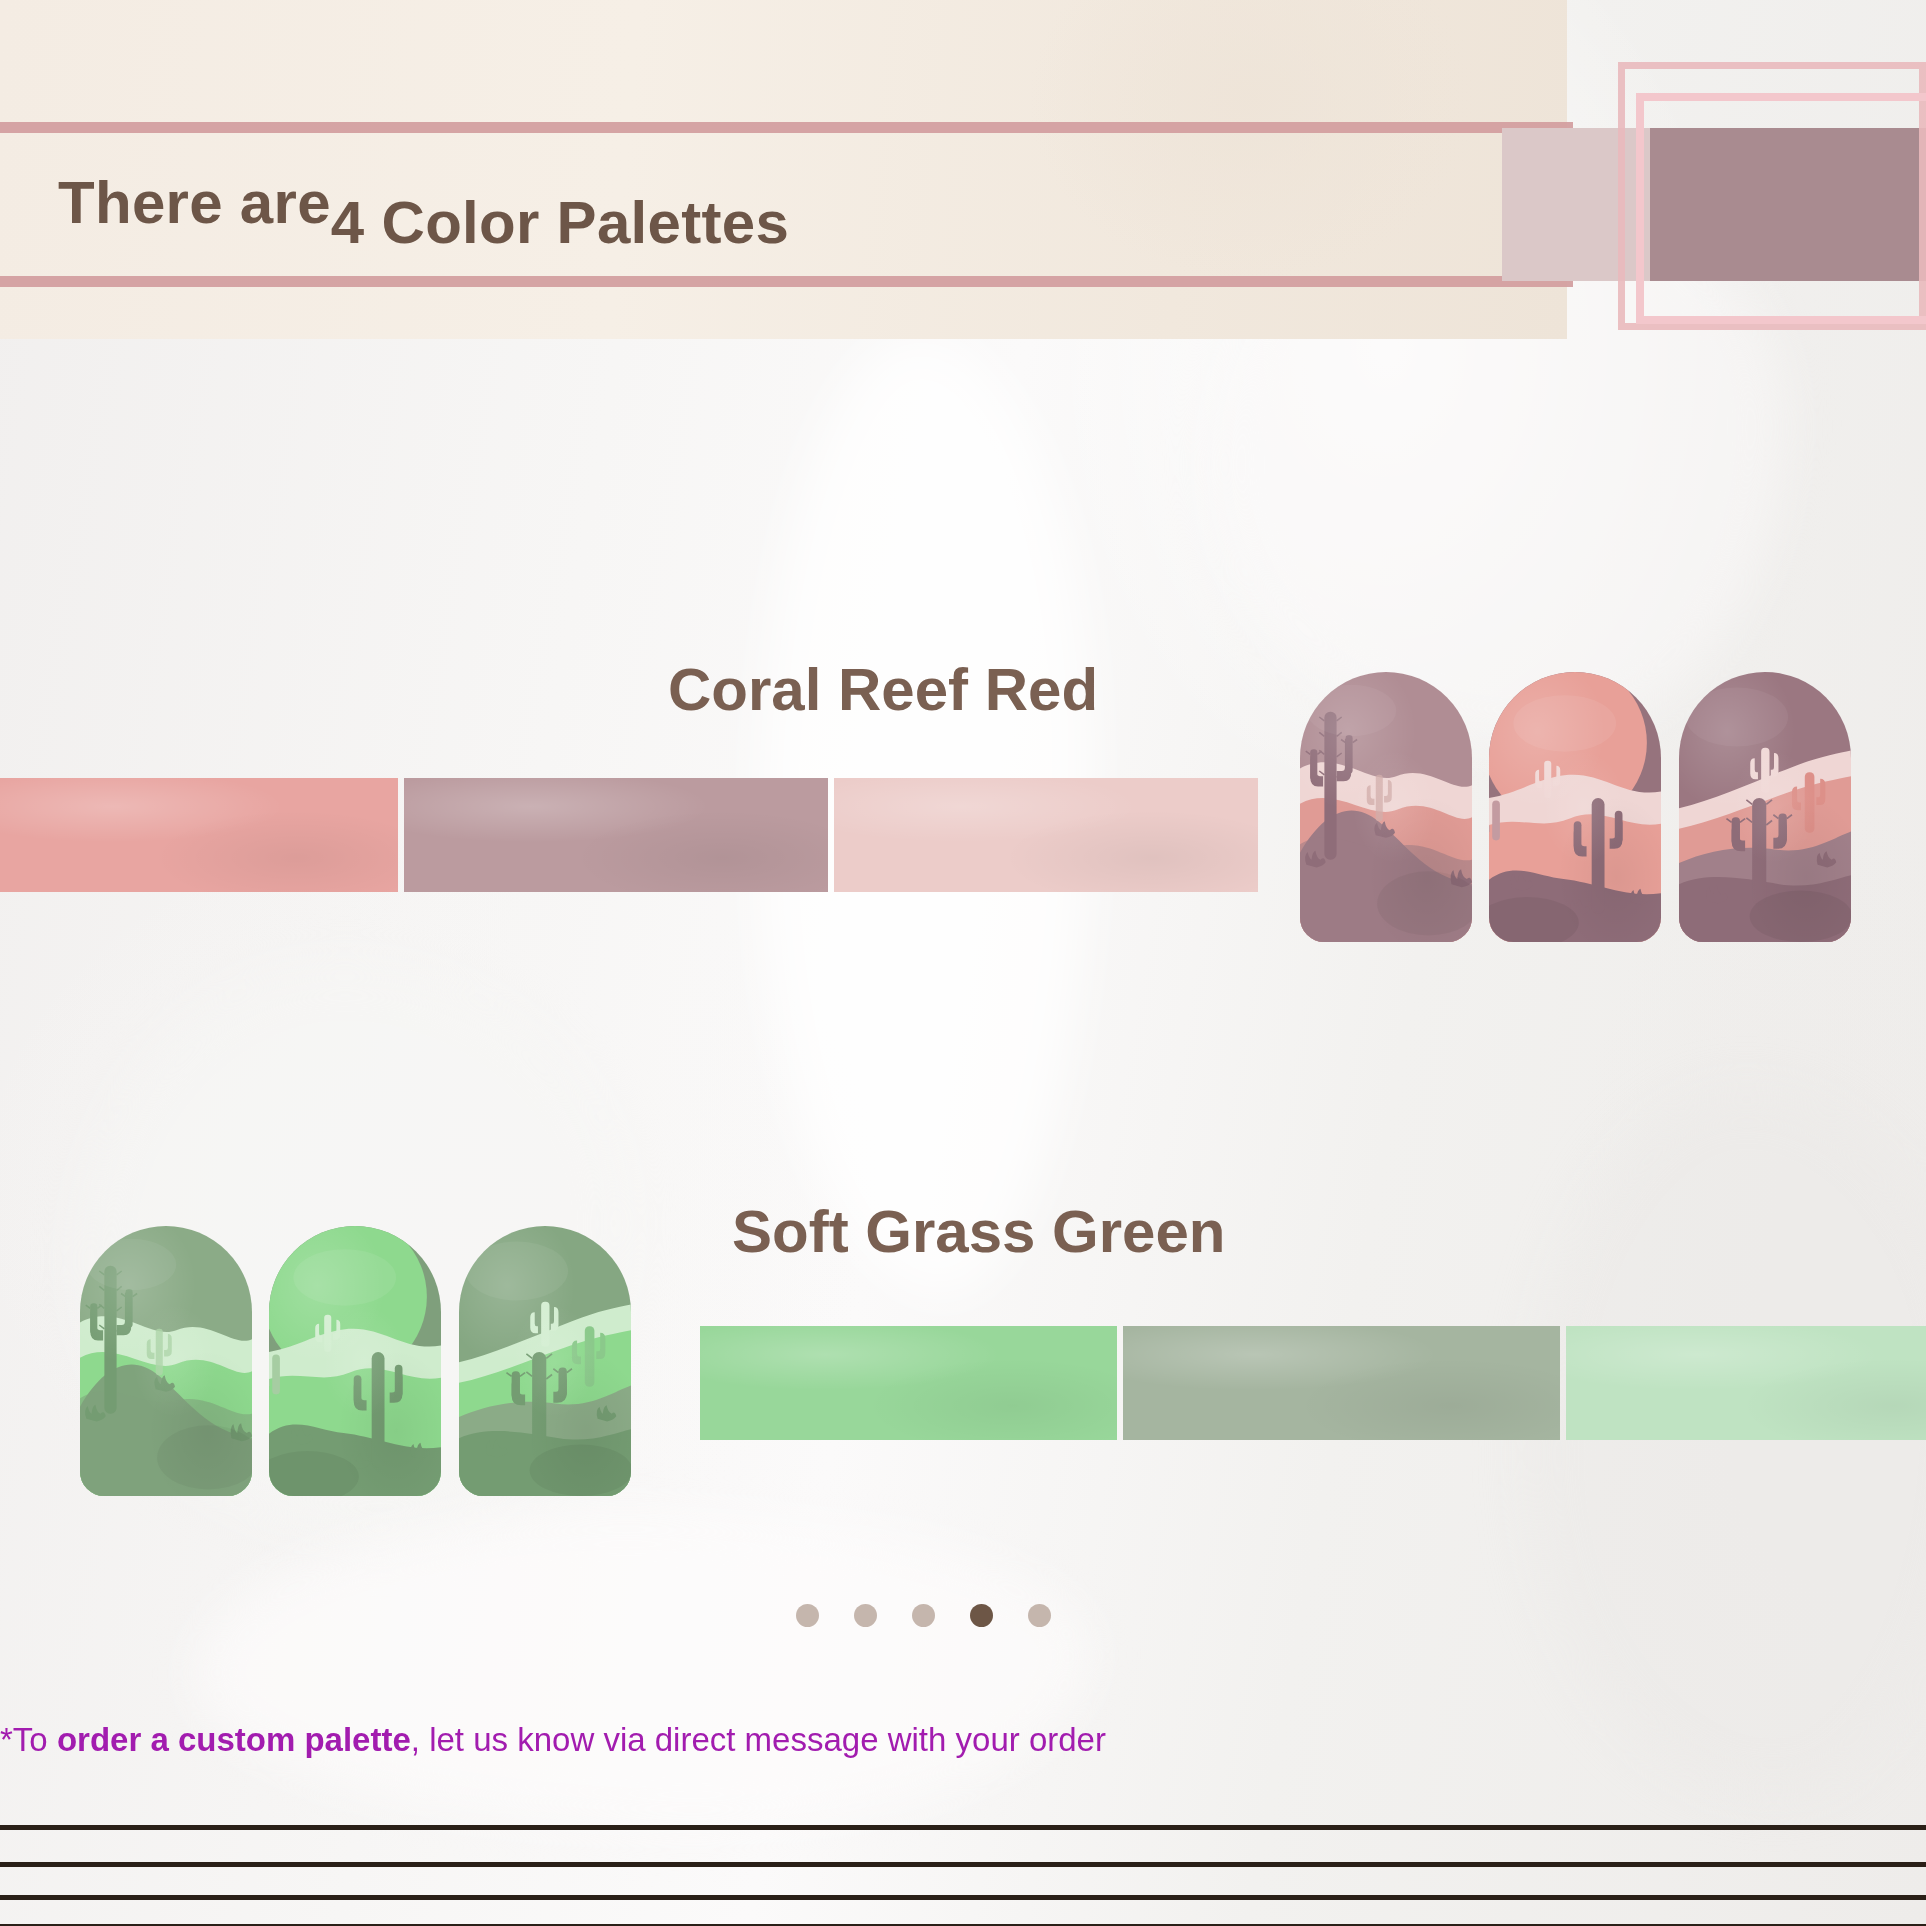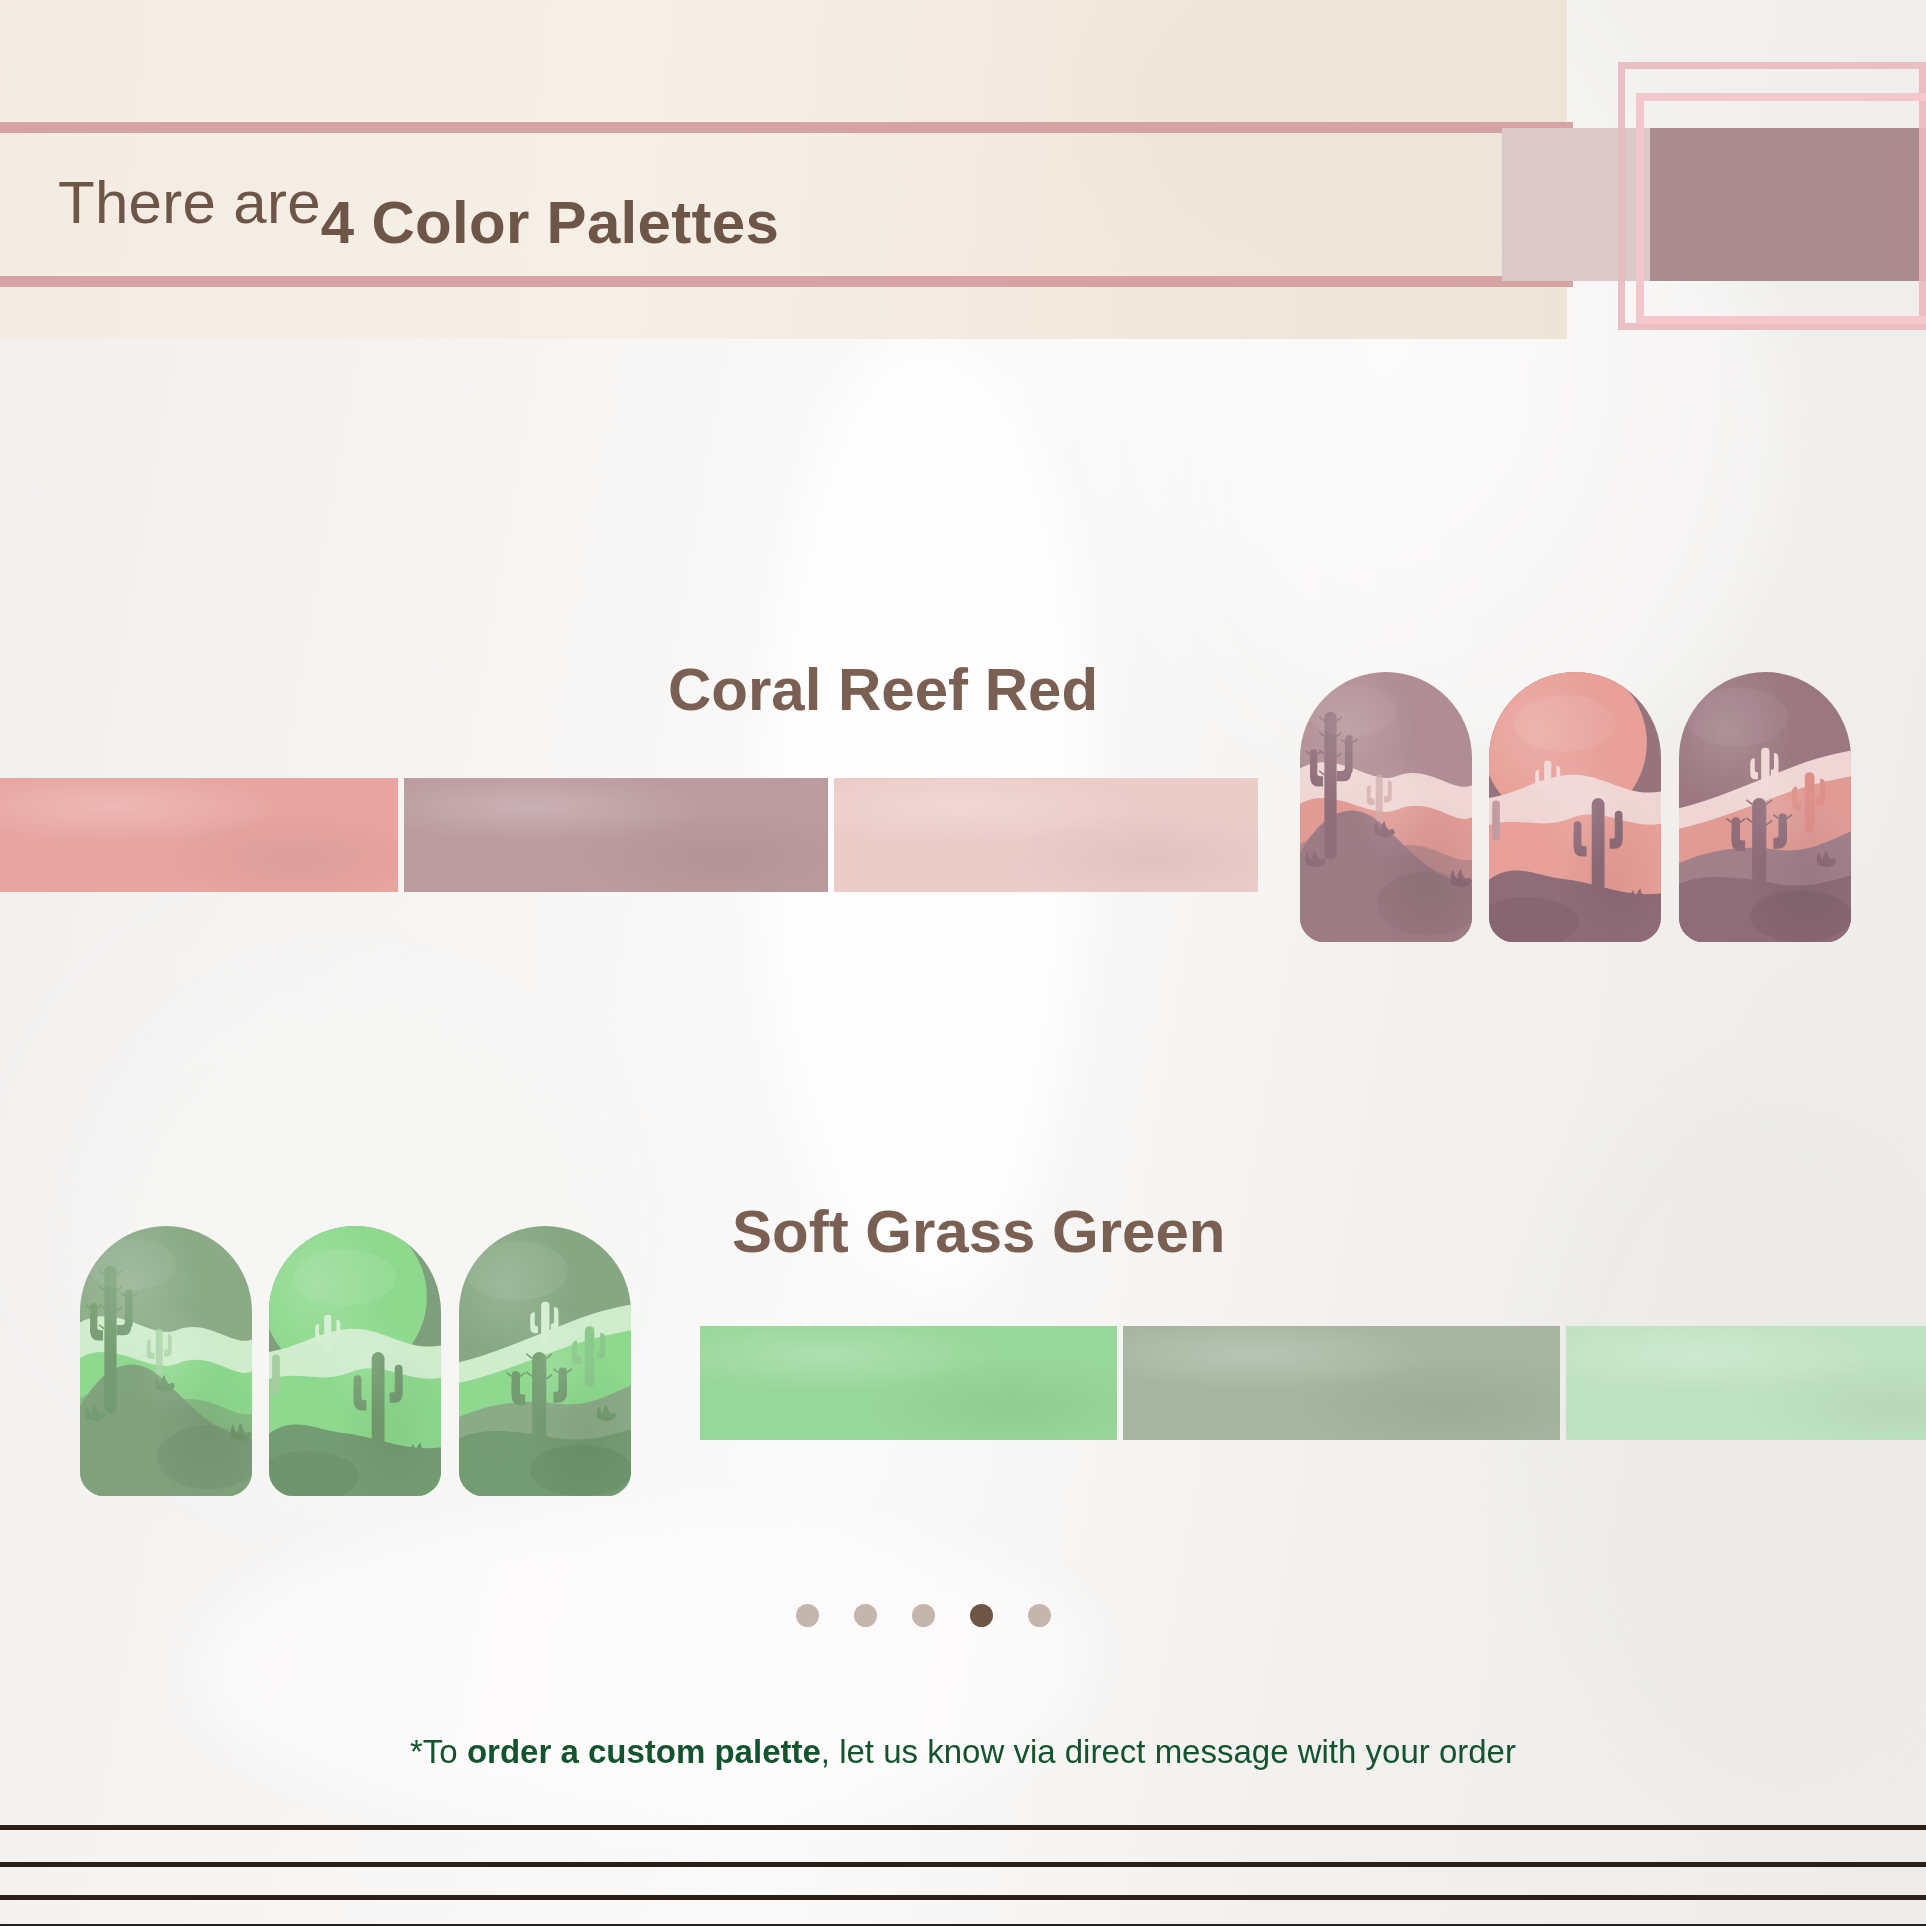--- a/index.html
+++ b/index.html
@@ -38,21 +38,21 @@
   .header-line.bottom{top:276px;}
 
   .header-title{
     position:absolute;left:0;top:161px;width:1477px;height:83px;
     display:flex;align-items:center;
     padding-left:58px;box-sizing:border-box;
     font-size:60px;color:#6d5648;letter-spacing:0.3px;
     white-space:nowrap;
   }
   .header-title .bold{font-weight:bold;color:#6d5648;margin-top:40px;}
-  .header-title .light{font-weight:400;}
+  .header-title .light{font-weight:700;}
 
   
   .deco-lightmauve{
     position:absolute;left:1502px;top:128px;width:148px;height:153px;
     background:#dbc8c8;
   }
   .deco-mauve{
     position:absolute;left:1650px;top:128px;width:276px;height:153px;
     background:#a98b90;
   }
@@ -109,22 +109,22 @@
       radial-gradient(ellipse 35% 30% at 55% 50%, rgba(255,255,255,.1) 0%, rgba(255,255,255,0) 70%);
   }
 
   
   .dots{position:absolute;left:796px;top:1604px;display:flex;gap:35px;align-items:center;}
   .dot{width:23px;height:23px;border-radius:50%;background:#c5b6ad;}
   .dot.active{background:#6d5646;}
 
   
   .footer-note{
-    position:absolute;left:0;top:1721px;width:1926px;text-align:center;
-    font-size:33px;color:#14532d;white-space:nowrap;margin-top:12px;
+    position:absolute;left:0;top:1721px;width:1926px;
+    font-size:33px;color:#a21caf;white-space:nowrap;
   }
   .footer-note .bold{font-weight:bold;}
 
   .rule{position:absolute;left:0;width:1926px;height:4.5px;background:#2a2018;}
   .r1{top:1825px;}
   .r2{top:1862px;}
   .r3{top:1895px;}
   .r4{top:1924px;}
 </style>
 </head>

